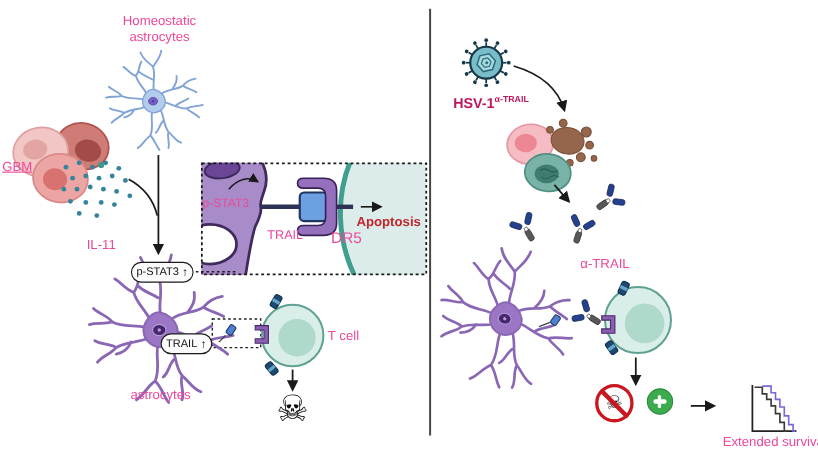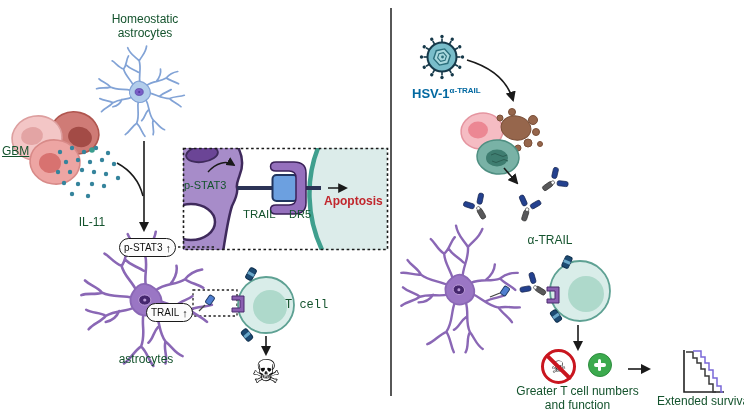--- a/index.html
+++ b/index.html
@@ -1,27 +1,27 @@
 <!DOCTYPE html>
 <html><head>
 <meta charset="utf-8">
 <style>
   html,body{margin:0;padding:0;background:#fff;}
   #canvas{position:relative;width:744px;height:420px;background:#fff;overflow:hidden;
           font-family:"Liberation Sans",sans-serif;}
   svg{position:absolute;left:0;top:0;}
-  .lbl{position:absolute;font-size:12px;line-height:1.2;color:#14532d;text-align:center;white-space:nowrap;}
+  .lbl{position:absolute;font-size:12px;line-height:1.2;color:#ec4899;text-align:center;white-space:nowrap;}
   .lbl .ln{display:block;}
   .badge{position:absolute;display:flex;align-items:center;justify-content:center;gap:3px;
          border:1.6px solid #1a1a1a;border-radius:11px;background:#fcfcfc;
          font-size:10px;color:#111;padding:0 4px;height:17px;box-sizing:content-box;}
   .badge .up{font-weight:bold;font-size:11px;}
   .skull{position:absolute;font-family:"DejaVu Sans",sans-serif;color:#0c0c0c;text-align:center;}
   .skull-big{font-size:33px;width:40px;left:246px;top:352px;}
-  .hsv{position:absolute;left:412px;top:86px;font-size:13px;color:#0369a1;font-weight:600;}
+  .hsv{position:absolute;left:412px;top:86px;font-size:13px;color:#be185d;font-weight:600;}
   .hsv .sup{font-size:8px;vertical-align:super;font-weight:700;}
   .no-icon{position:absolute;left:541px;top:349px;width:29px;height:29px;border:3.5px solid #c9161f;
            border-radius:50%;display:flex;align-items:center;justify-content:center;}
   .no-icon .skull-small{position:static;font-size:17px;}
   .no-icon .slash{position:absolute;left:-3px;top:13px;width:35px;height:4px;background:#c9161f;
                   transform:rotate(45deg);border-radius:2px;}
   .plus-icon{position:absolute;left:588px;top:353px;width:24px;height:24px;border-radius:50%;
              background:#3caa4e;border:1.5px solid #2d8c3e;box-sizing:border-box;}
   .plus-icon i{position:absolute;background:#fff;border-radius:2px;}
   .plus-icon .h{left:4.5px;top:9px;width:12px;height:3.6px;}
@@ -240,39 +240,35 @@
   <span class="up">↑</span>
 </div>
 <div class="badge" style="left:146px;top:303px;">
   <span>TRAIL</span>
   <span class="up">↑</span>
 </div>
 
 <div class="lbl" style="left:86px;top:352px;width:120px;">
   <span class="ln">astrocytes</span>
 </div>
-<div class="lbl" style="left:285px;top:298px;font-family:Liberation Mono, monospace;">T cell</div>
+<div class="lbl" style="left:298px;top:298px;">T cell</div>
 <div class="skull skull-big">☠</div>
 
 <div class="lbl" style="left:184px;top:179px;font-size:11px;">p-STAT3</div>
 <div class="lbl" style="left:243px;top:208px;font-size:11.5px;">TRAIL</div>
-<div class="lbl" style="left:289px;top:208px;font-size:11px;text-align:center;">DR5</div>
+<div class="lbl" style="left:301px;top:208px;font-size:14px;text-align:center;">DR5</div>
 <div class="lbl apop" style="left:324px;top:194px;">Apoptosis</div>
 
 <div class="hsv"><span>HSV-1</span><span class="sup">α-TRAIL</span></div>
 <div class="lbl" style="left:519px;top:233px;width:62px;">α-TRAIL</div>
 
 <div class="no-icon">
   <span class="skull skull-small">☠</span>
   <span class="slash"></span>
 </div>
 <div class="plus-icon">
       <i class="h"></i>
       <i class="v"></i>
     </div>
 
-<div class="lbl" style="left:505px;top:384px;width:145px;">
-  <span class="ln">Greater T cell numbers</span>
-  <span class="ln">and function</span>
-</div>
 <div class="lbl" style="left:657px;top:394px;text-align:left;">Extended survival</div>
 
 </div>
 
 </body></html>

